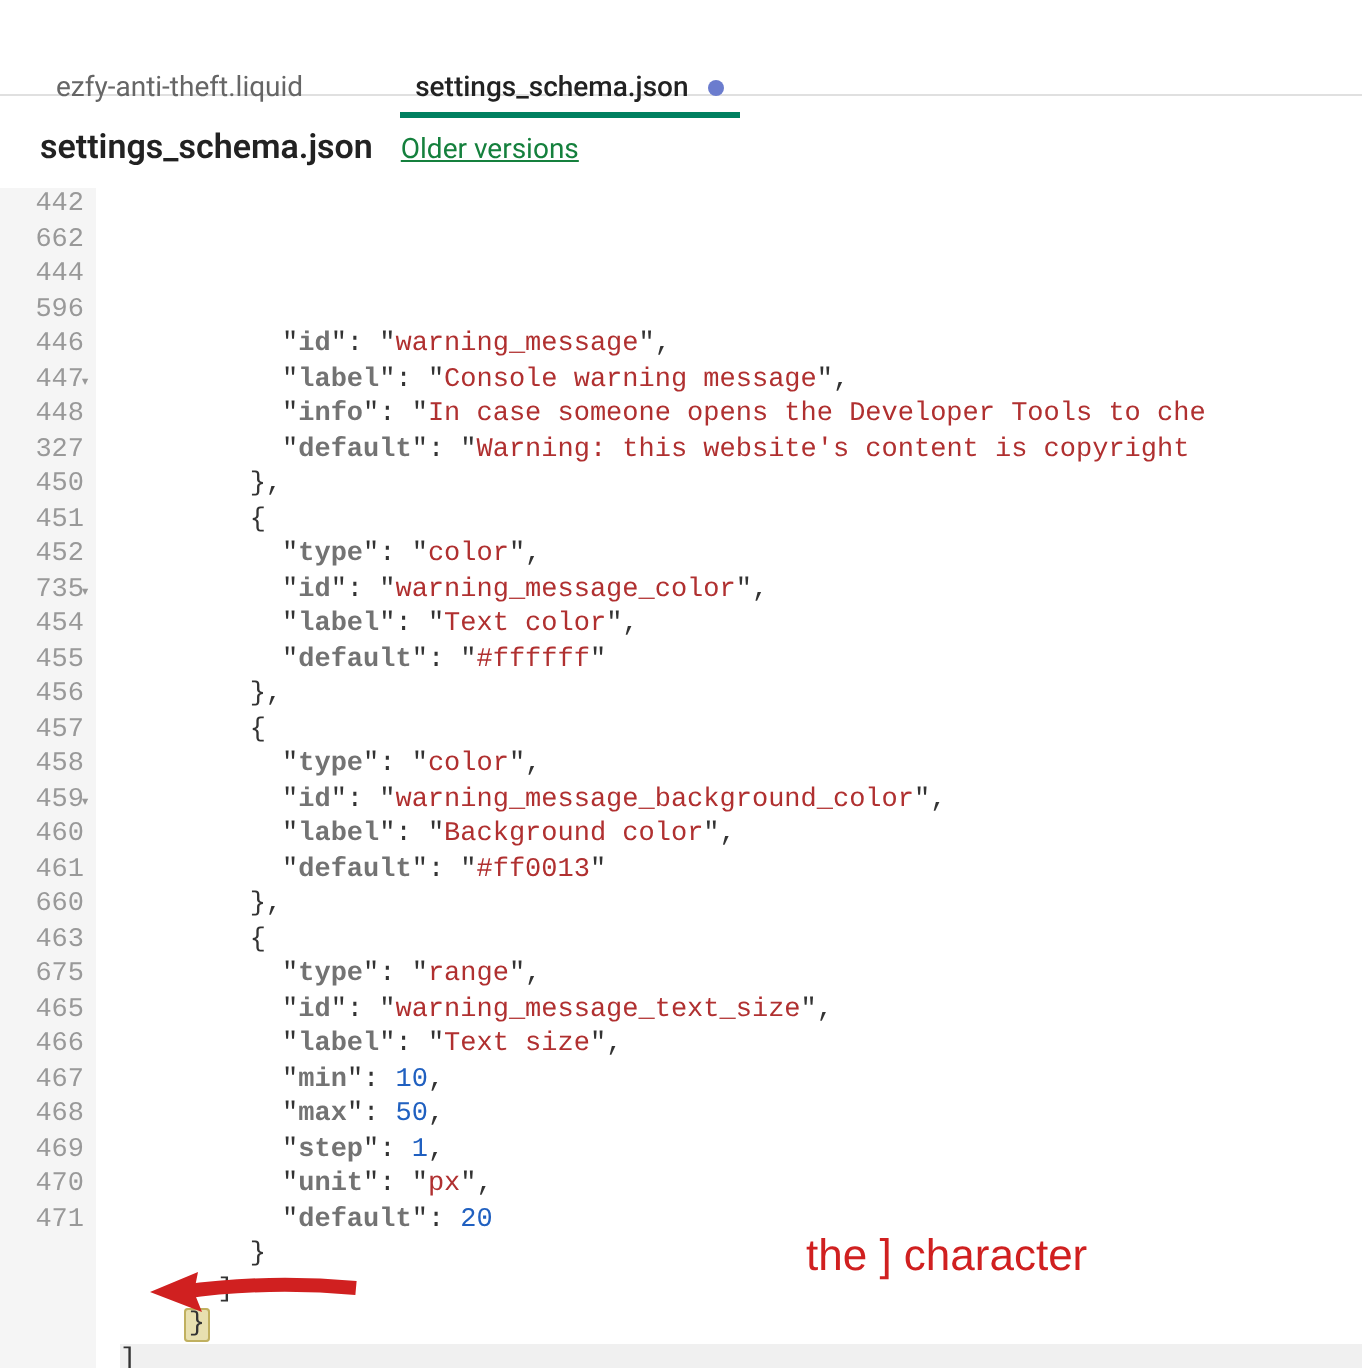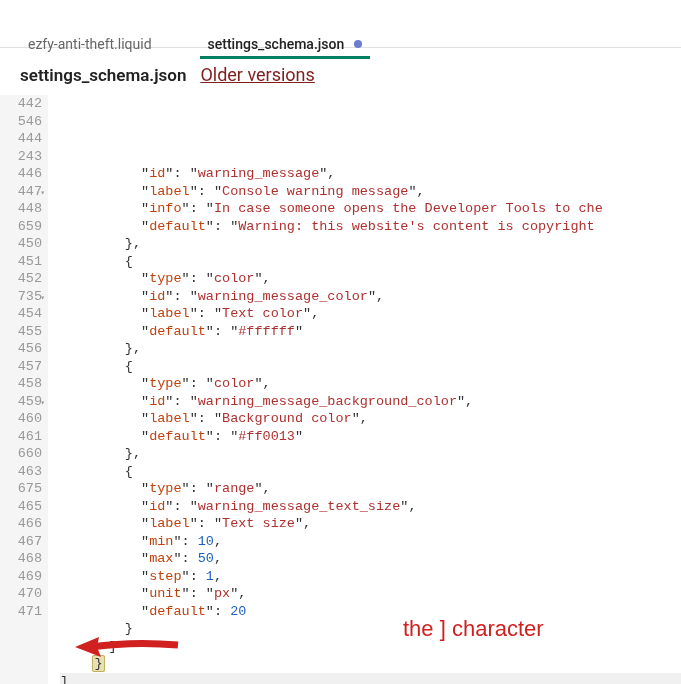--- a/index.html
+++ b/index.html
@@ -51,22 +51,22 @@
   display: flex;
   align-items: baseline;
   gap: 14px;
 }
 .file-bar .filename {
   font-size: 17px;
   font-weight: 600;
   color: #222;
 }
 .file-bar .versions {
-  font-size: 18px;
-  color: #7f1d1d;
+  font-size: 14px;
+  color: #15803d;
   text-decoration: underline;
   cursor: pointer;
 }
 .editor {
   display: flex;
   font-family: "Consolas", "Monaco", "Courier New", monospace;
   font-size: 13.5px;
   line-height: 17.5px;
   position: relative;
 }
@@ -91,21 +91,21 @@
 }
 .code {
   padding: 0 0 0 12px;
   white-space: pre;
   color: #333;
   position: relative;
   flex: 1;
   overflow: hidden;
 }
 .code .line { display: block; height: 17.5px; }
-.k { color: #c2410c; }   
+.k { color: #737373; font-weight: bold; }   
 .s { color: #b03030; }   
 .n { color: #2060c0; }   
 .p { color: #333; }      
 .hl-brace {
   background: #e8e0b0;
   border: 1px solid #c0b060;
   border-radius: 2px;
   padding: 0 1px;
 }
 .line.current {
@@ -137,27 +137,27 @@
 </div>
 
 <div class="file-bar">
   <span class="filename">settings_schema.json</span>
   <span class="versions">Older versions</span>
 </div>
 
 <div class="editor">
   <div class="gutter" id="gutter">
       <span class="ln">442</span>
-      <span class="ln">546</span>
+      <span class="ln">662</span>
       <span class="ln">444</span>
-      <span class="ln">243</span>
+      <span class="ln">596</span>
       <span class="ln">446</span>
       <span class="ln fold">447</span>
       <span class="ln">448</span>
-      <span class="ln">659</span>
+      <span class="ln">327</span>
       <span class="ln">450</span>
       <span class="ln">451</span>
       <span class="ln">452</span>
       <span class="ln fold">735</span>
       <span class="ln">454</span>
       <span class="ln">455</span>
       <span class="ln">456</span>
       <span class="ln">457</span>
       <span class="ln">458</span>
       <span class="ln fold">459</span>

